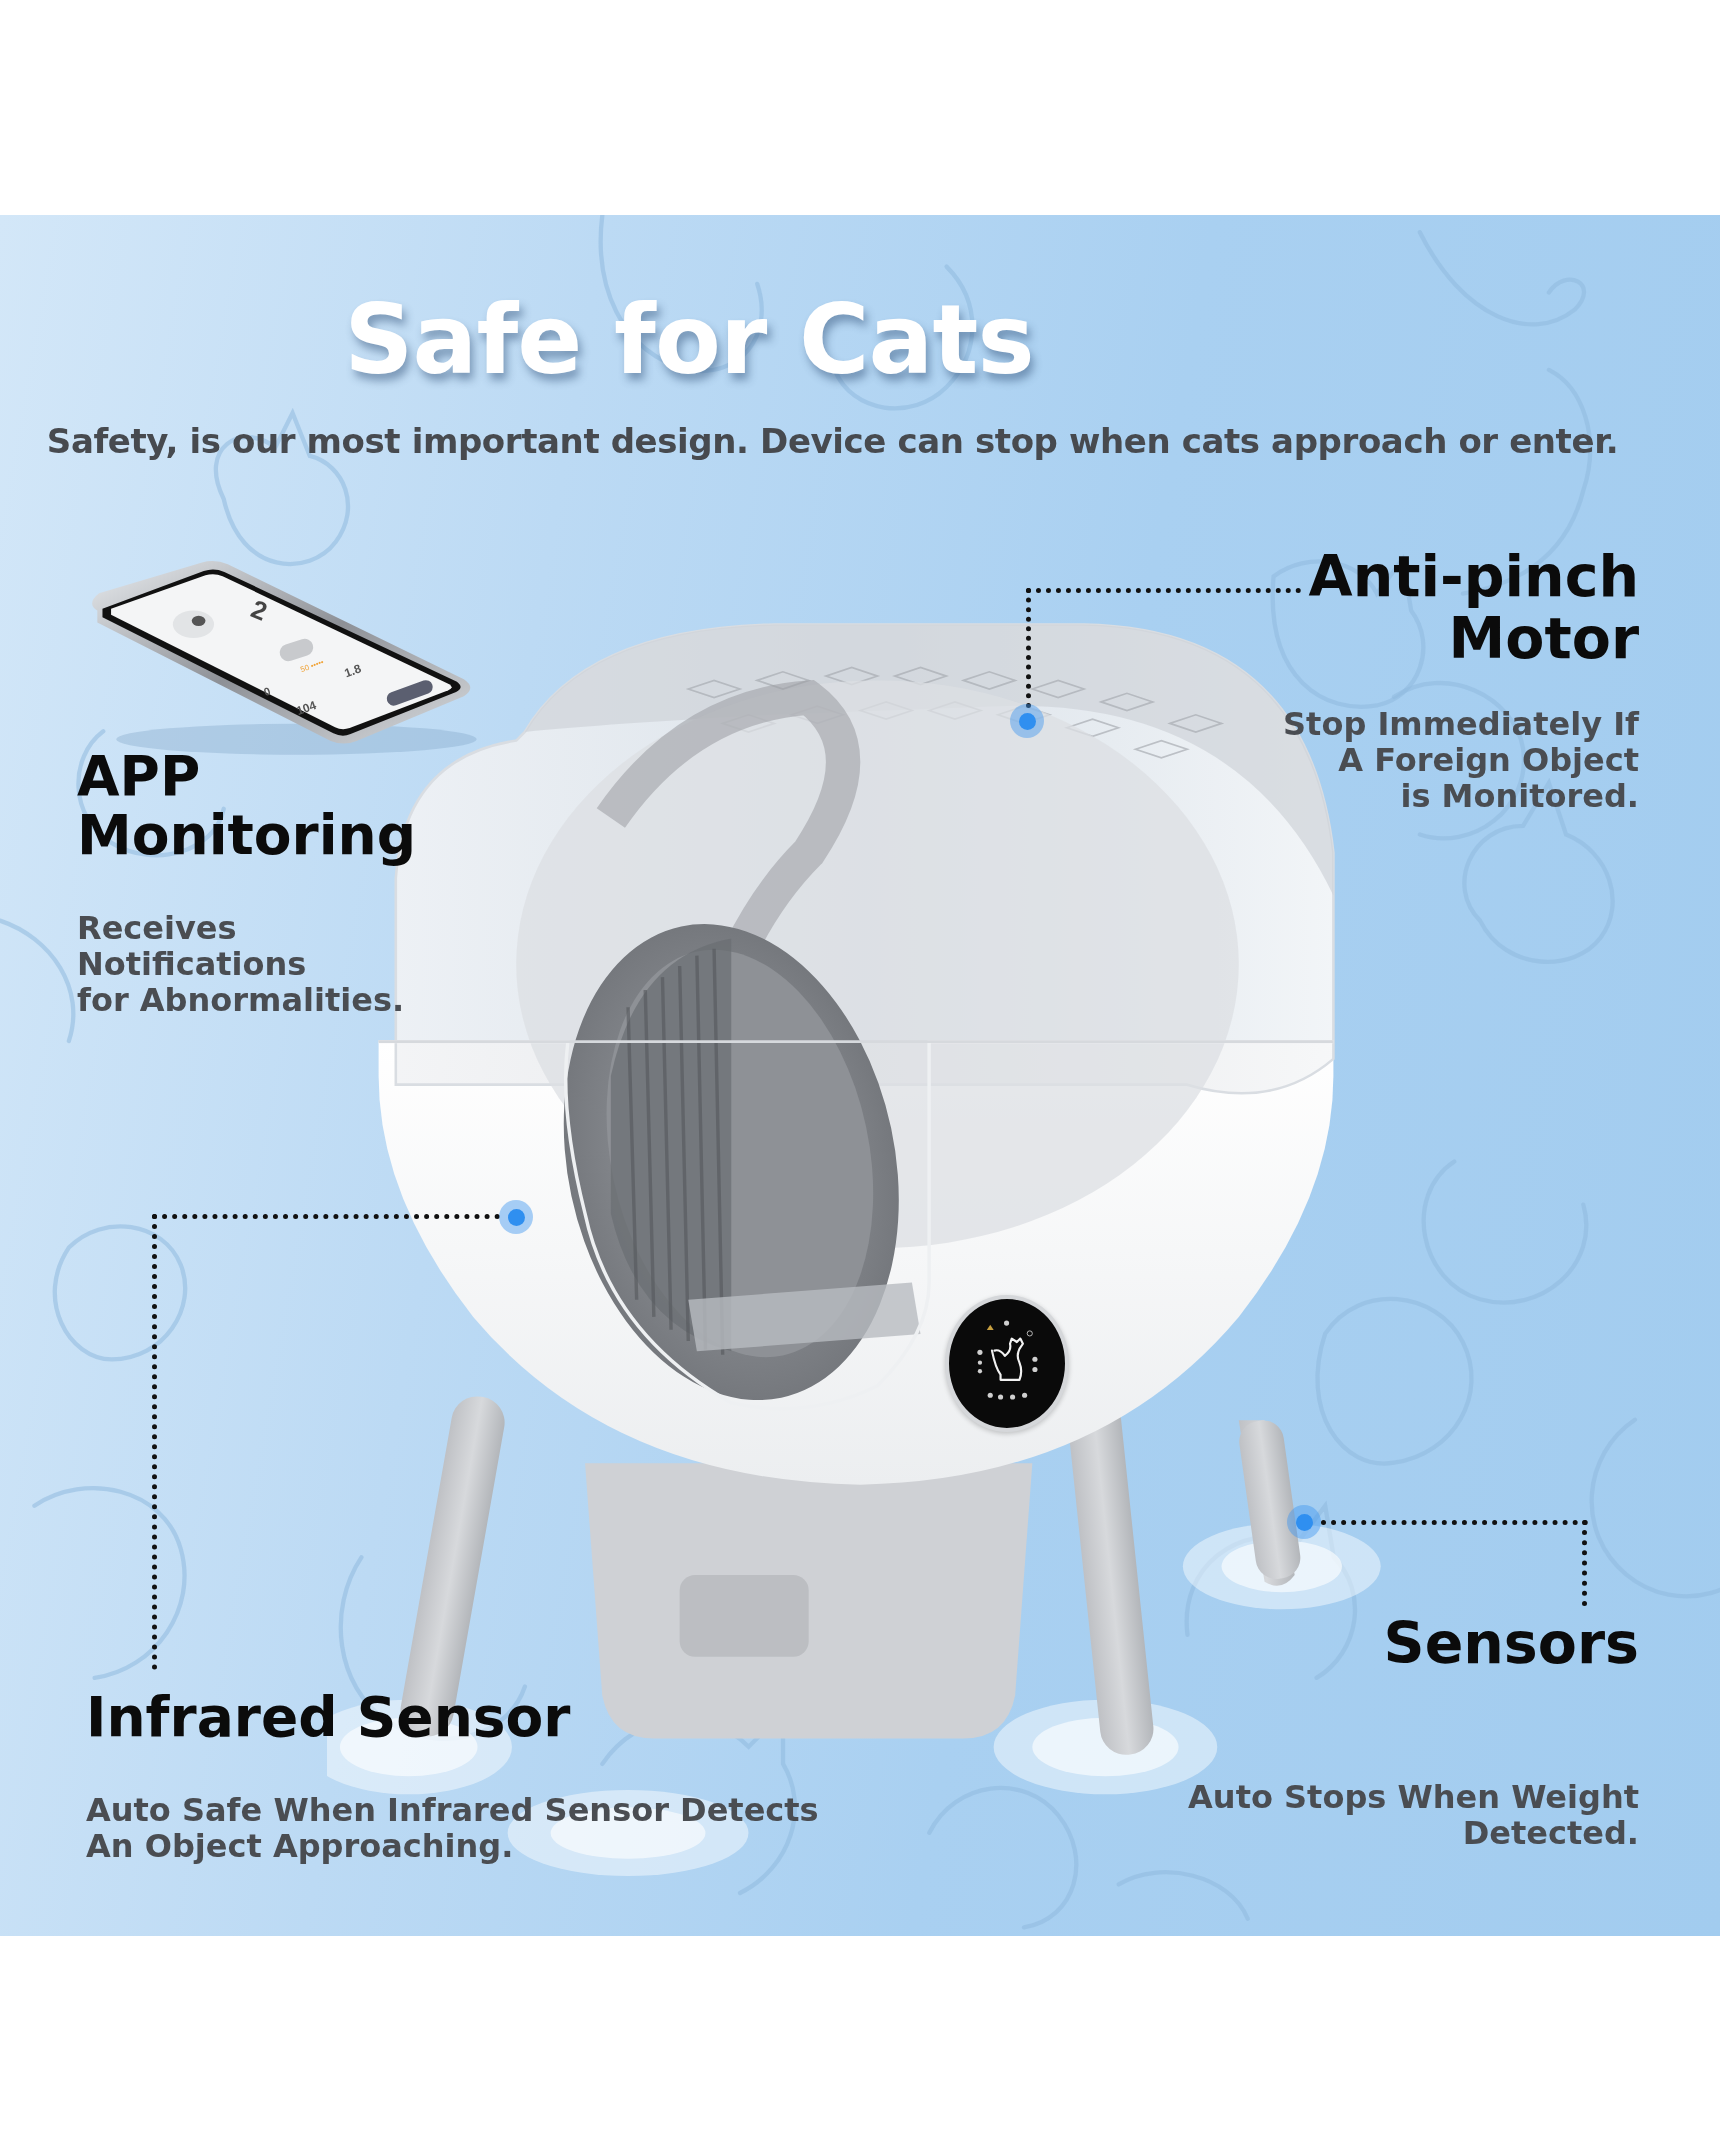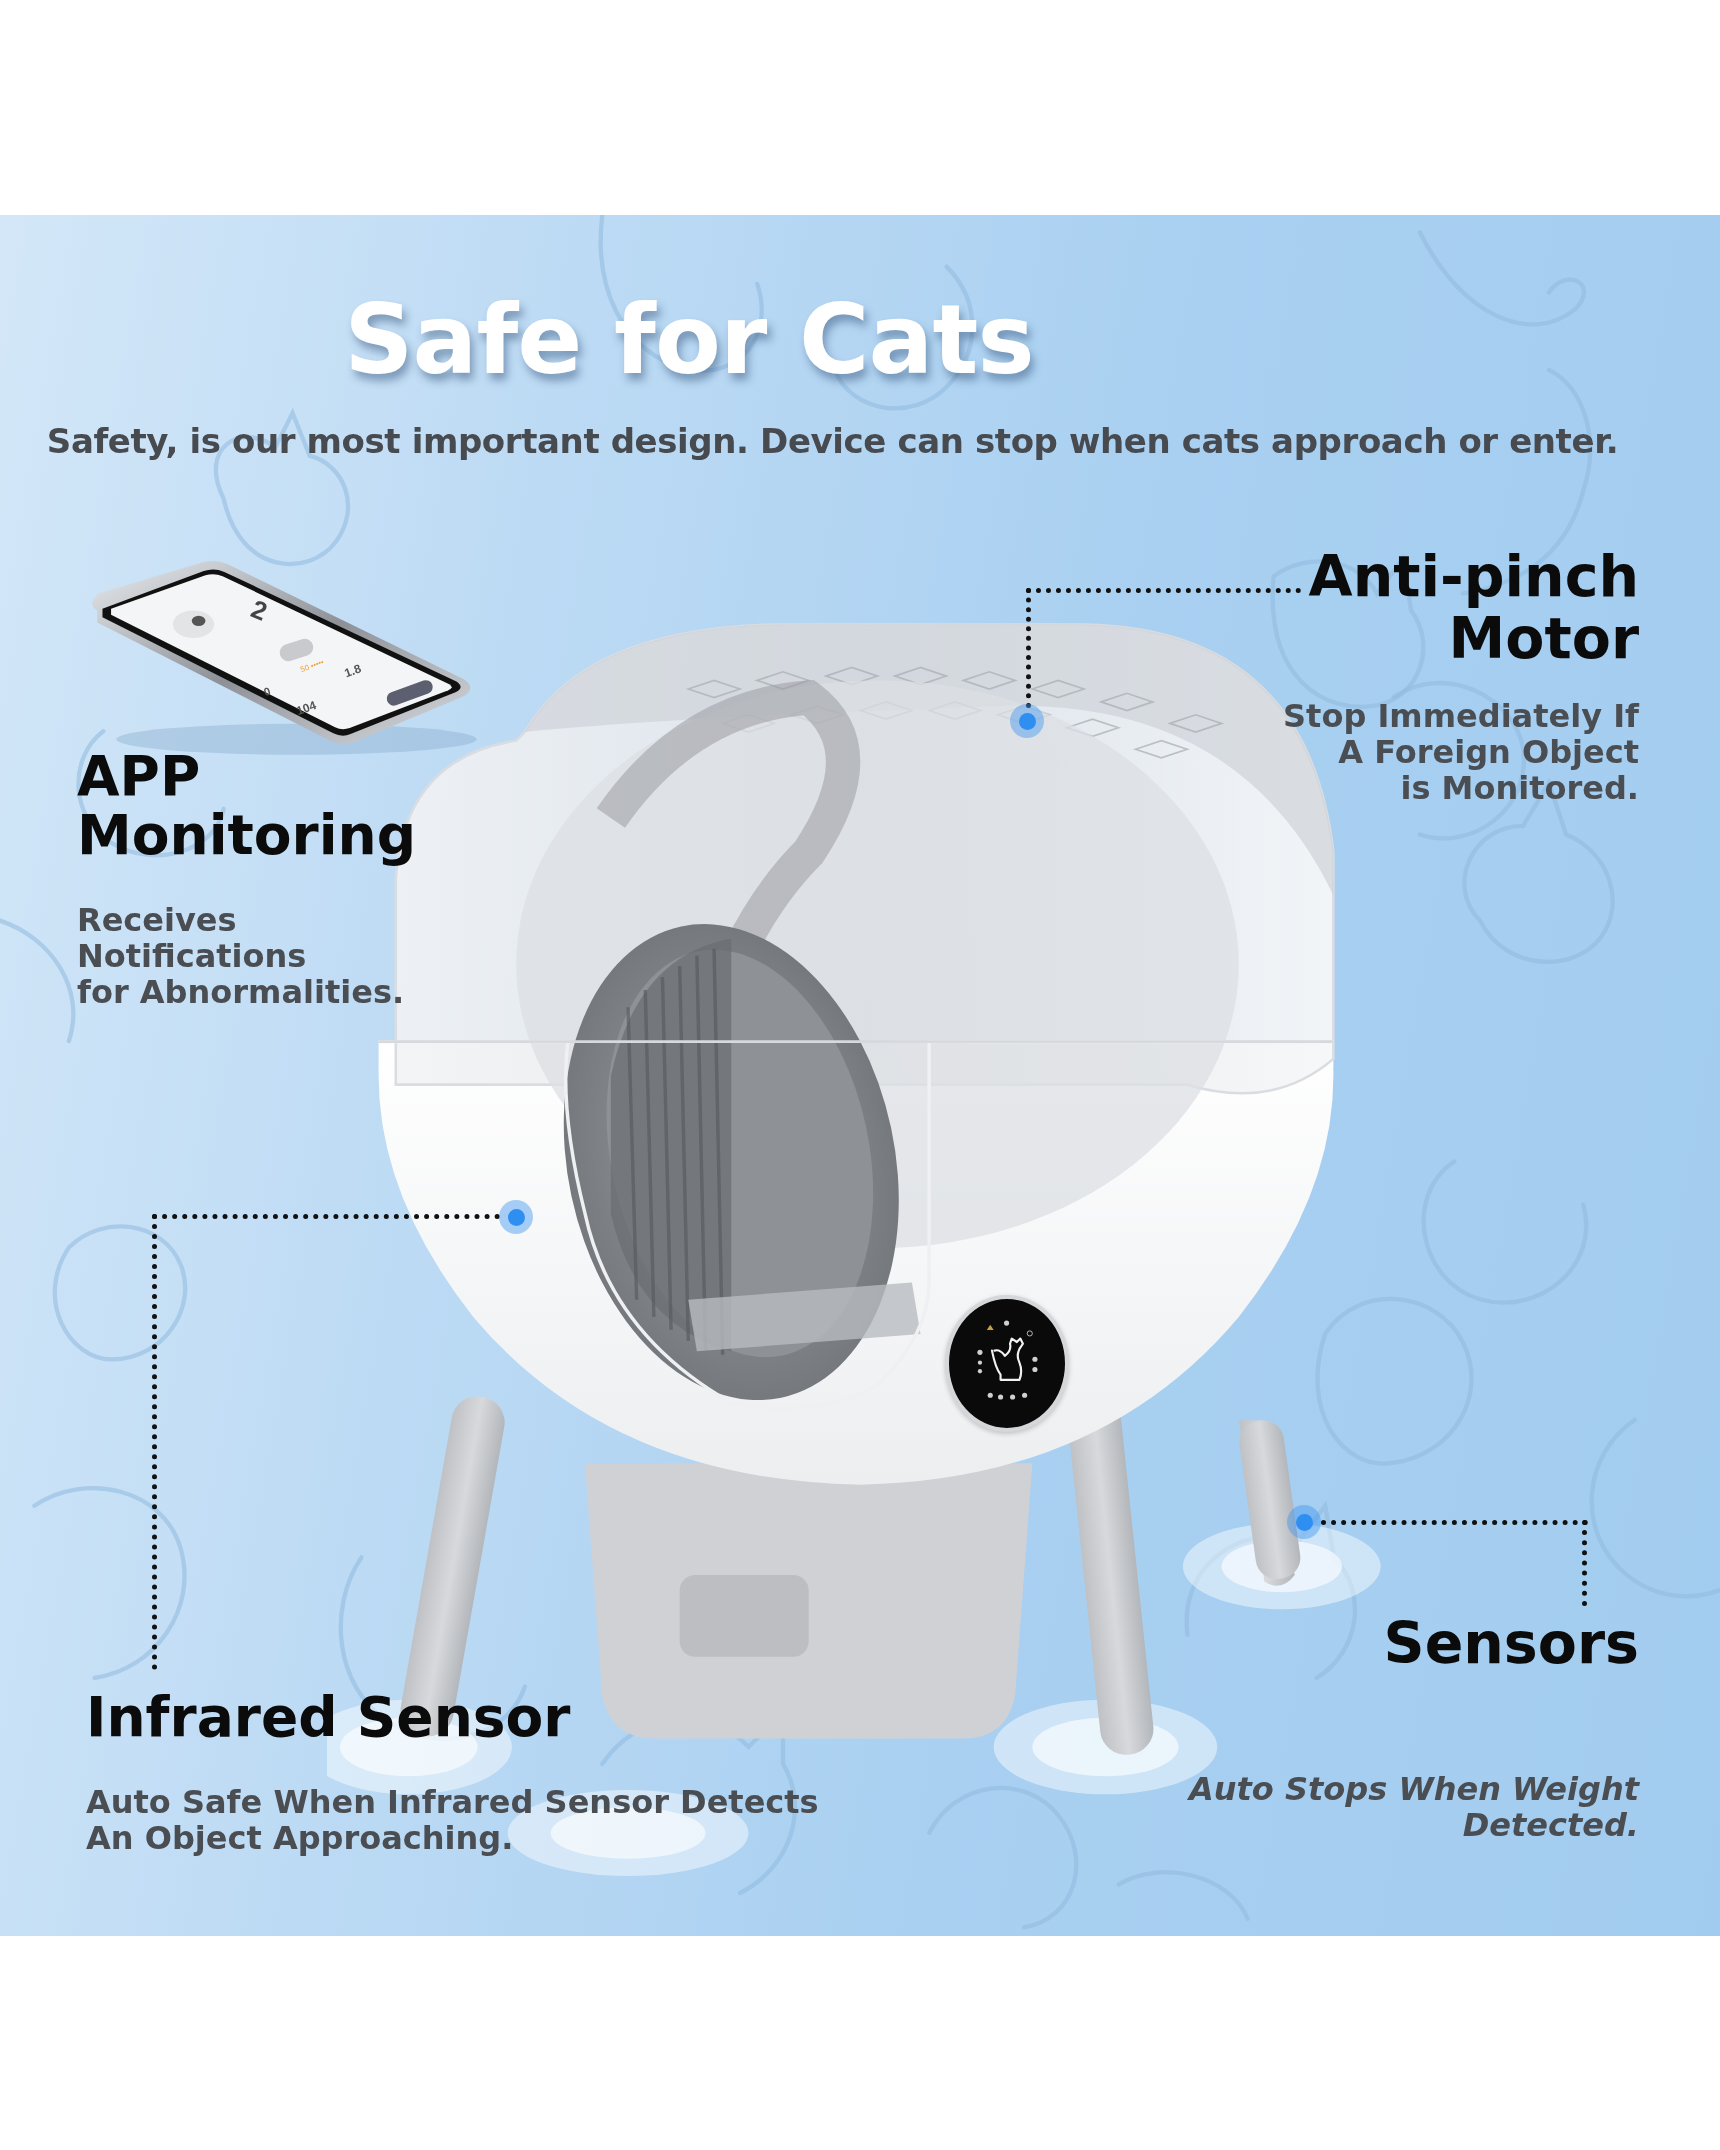--- a/index.html
+++ b/index.html
@@ -5,21 +5,21 @@
   html,body{margin:0;padding:0;}
   body{width:1721px;height:2151px;background:#ffffff;position:relative;overflow:hidden;font-family:"DejaVu Sans","Liberation Sans",sans-serif;}
   .panel{position:absolute;left:0;top:215px;width:1721px;height:1721px;
     background:linear-gradient(100deg,#d3e7f8 0%,#bcdaf4 30%,#a9d0f1 60%,#a2ccef 100%);overflow:hidden;}
   .doodles{position:absolute;left:0;top:0;width:1721px;height:1721px;}
   .abs{position:absolute;}
   .title{left:0;width:1378px;top:69px;text-align:center;font-size:96px;font-weight:bold;color:#ffffff;
     text-shadow:3.4px 6.9px 8.6px rgba(40,70,110,0.45);letter-spacing:-0.9px;}
   .subtitle{left:0;width:1665px;top:206px;text-align:center;font-size:34px;font-weight:bold;color:#474a4f;letter-spacing:-0.4px;}
   .h{font-weight:bold;color:#0b0b0b;line-height:1.08;}
-  .d{font-weight:bold;color:#4a4d52;line-height:1.12;}
+  .d{font-weight:bold;color:#4a4d52;line-height:1.12;margin-top:8px;}
   .dot-outer{position:absolute;width:34px;height:34px;border-radius:50%;background:rgba(64,150,240,0.45);}
   .dot-inner{position:absolute;left:8.6px;top:8.6px;width:17px;height:17px;border-radius:50%;background:#2f8ff0;}
   .leader{position:absolute;}
   .leader.h-line{height:0;border-top:5.2px dotted #111;}
   .leader.v-line{width:0;border-left:5.2px dotted #111;}
 </style>
 </head>
 <body>
 
 <div class="panel">
@@ -207,19 +207,19 @@
   </div>
 
   <div class="leader h-line" style="left:1321px;top:1305px;width:267px;"></div>
   <div class="leader v-line" style="left:1582px;top:1305px;height:86px;"></div>
   <div class="dot-outer" style="left:1287px;top:1290px;">
       <div class="dot-inner"></div>
     </div>
   <div class="abs h" style="right:82px;top:1398px;font-size:57px;text-align:right;">
     <div>Sensors</div>
   </div>
-  <div class="abs d" style="right:82px;top:1557px;font-size:32px;text-align:right;font-style:italic;">
+  <div class="abs d" style="right:82px;top:1557px;font-size:32px;text-align:right;">
     <div>Auto Stops When Weight</div>
     <div>Detected.</div>
   </div>
 
 </div>
 
 
 </body></html>

